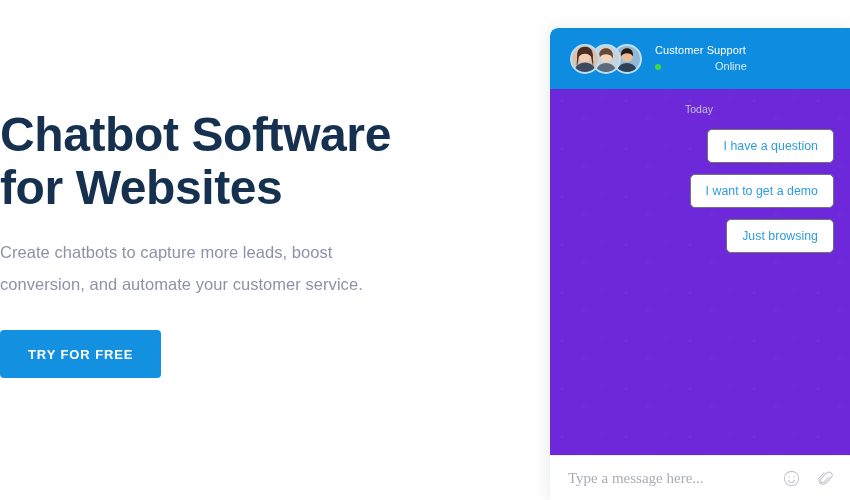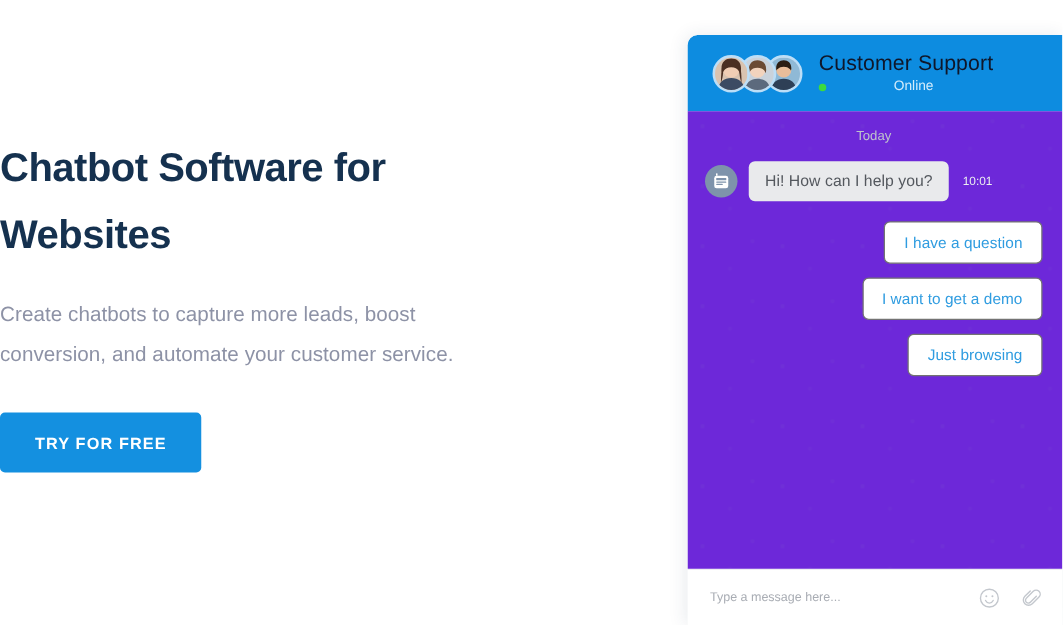--- a/index.html
+++ b/index.html
@@ -28,21 +28,21 @@
   }
 
   .hero-inner {
     position: absolute;
     left: 0px;
     top: 108px;
     width: 430px;
   }
 
   .hero-title {
-    font-size: 32px;
+    font-size: 48px;
     line-height: 53px;
     font-weight: bold;
     color: #15314f;
     letter-spacing: -0.4px;
     margin-bottom: 22px;
   }
 
   .hero-sub {
     font-size: 16.5px;
     line-height: 32px;
@@ -116,22 +116,22 @@
   .avatar.a3 { z-index: 1; }
 
   .avatar svg { display: block; width: 100%; height: 100%; }
 
   .header-text {
     margin-left: 13px;
     line-height: 1;
   }
 
   .agent-name {
-    color: #0f172a;
-    font-size: 17px;
+    color: #ffffff;
+    font-size: 11px;
     letter-spacing: 0.1px;
     margin-bottom: 5px;
   }
 
   .status-row {
     display: flex;
     align-items: center;
     gap: 48px;
   }
 
@@ -246,24 +246,24 @@
     border-top: 1px solid #edeef0;
     display: flex;
     align-items: center;
     padding: 0 14px 0 18px;
   }
 
   .chat-input {
     flex: 1 1 auto;
     border: none;
     outline: none;
-    font-size: 10px;
+    font-size: 15px;
     color: #6c7078;
     background: transparent;
-    font-family: Liberation Sans, sans-serif;
+    font-family: Liberation Serif, serif;
   }
   .chat-input::placeholder { color: #a9adb4; }
 
   .input-icons {
     display: flex;
     align-items: center;
     flex: 0 0 auto;
   }
   .icon-btn {
     width: 22px;
@@ -330,33 +330,20 @@
         <span class="status-dot"></span>
         <span class="status-label">Online</span>
       </div>
     </div>
   </header>
 
   <div class="chat-body">
 
     <div class="day-divider">Today</div>
 
-    <div class="msg-row">
-      <div class="bot-avatar">
-        <svg width="14" height="14" viewBox="0 0 16 16" aria-hidden="true">
-          <rect x="3.2" y="0.6" width="1.4" height="2.4" rx="0.6" fill="#ffffff"></rect>
-          <rect x="1.6" y="3" width="12.8" height="11.5" rx="2.2" fill="#ffffff"></rect>
-          <rect x="3.4" y="5" width="9.2" height="2.1" rx="0.5" fill="#7e93ab"></rect>
-          <rect x="3.4" y="8.2" width="9.2" height="1.1" rx="0.5" fill="#7e93ab"></rect>
-          <rect x="3.4" y="10.3" width="6" height="1.1" rx="0.5" fill="#7e93ab"></rect>
-        </svg>
-      </div>
-      <div class="bubble">Hi! How can I help you?</div>
-      <div class="msg-time">10:01</div>
-    </div>
 
     <div class="quick-replies">
       <button class="chip">I have a question</button>
       <button class="chip">I want to get a demo</button>
       <button class="chip">Just browsing</button>
     </div>
 
   </div>
 
   <div class="chat-input-bar">

